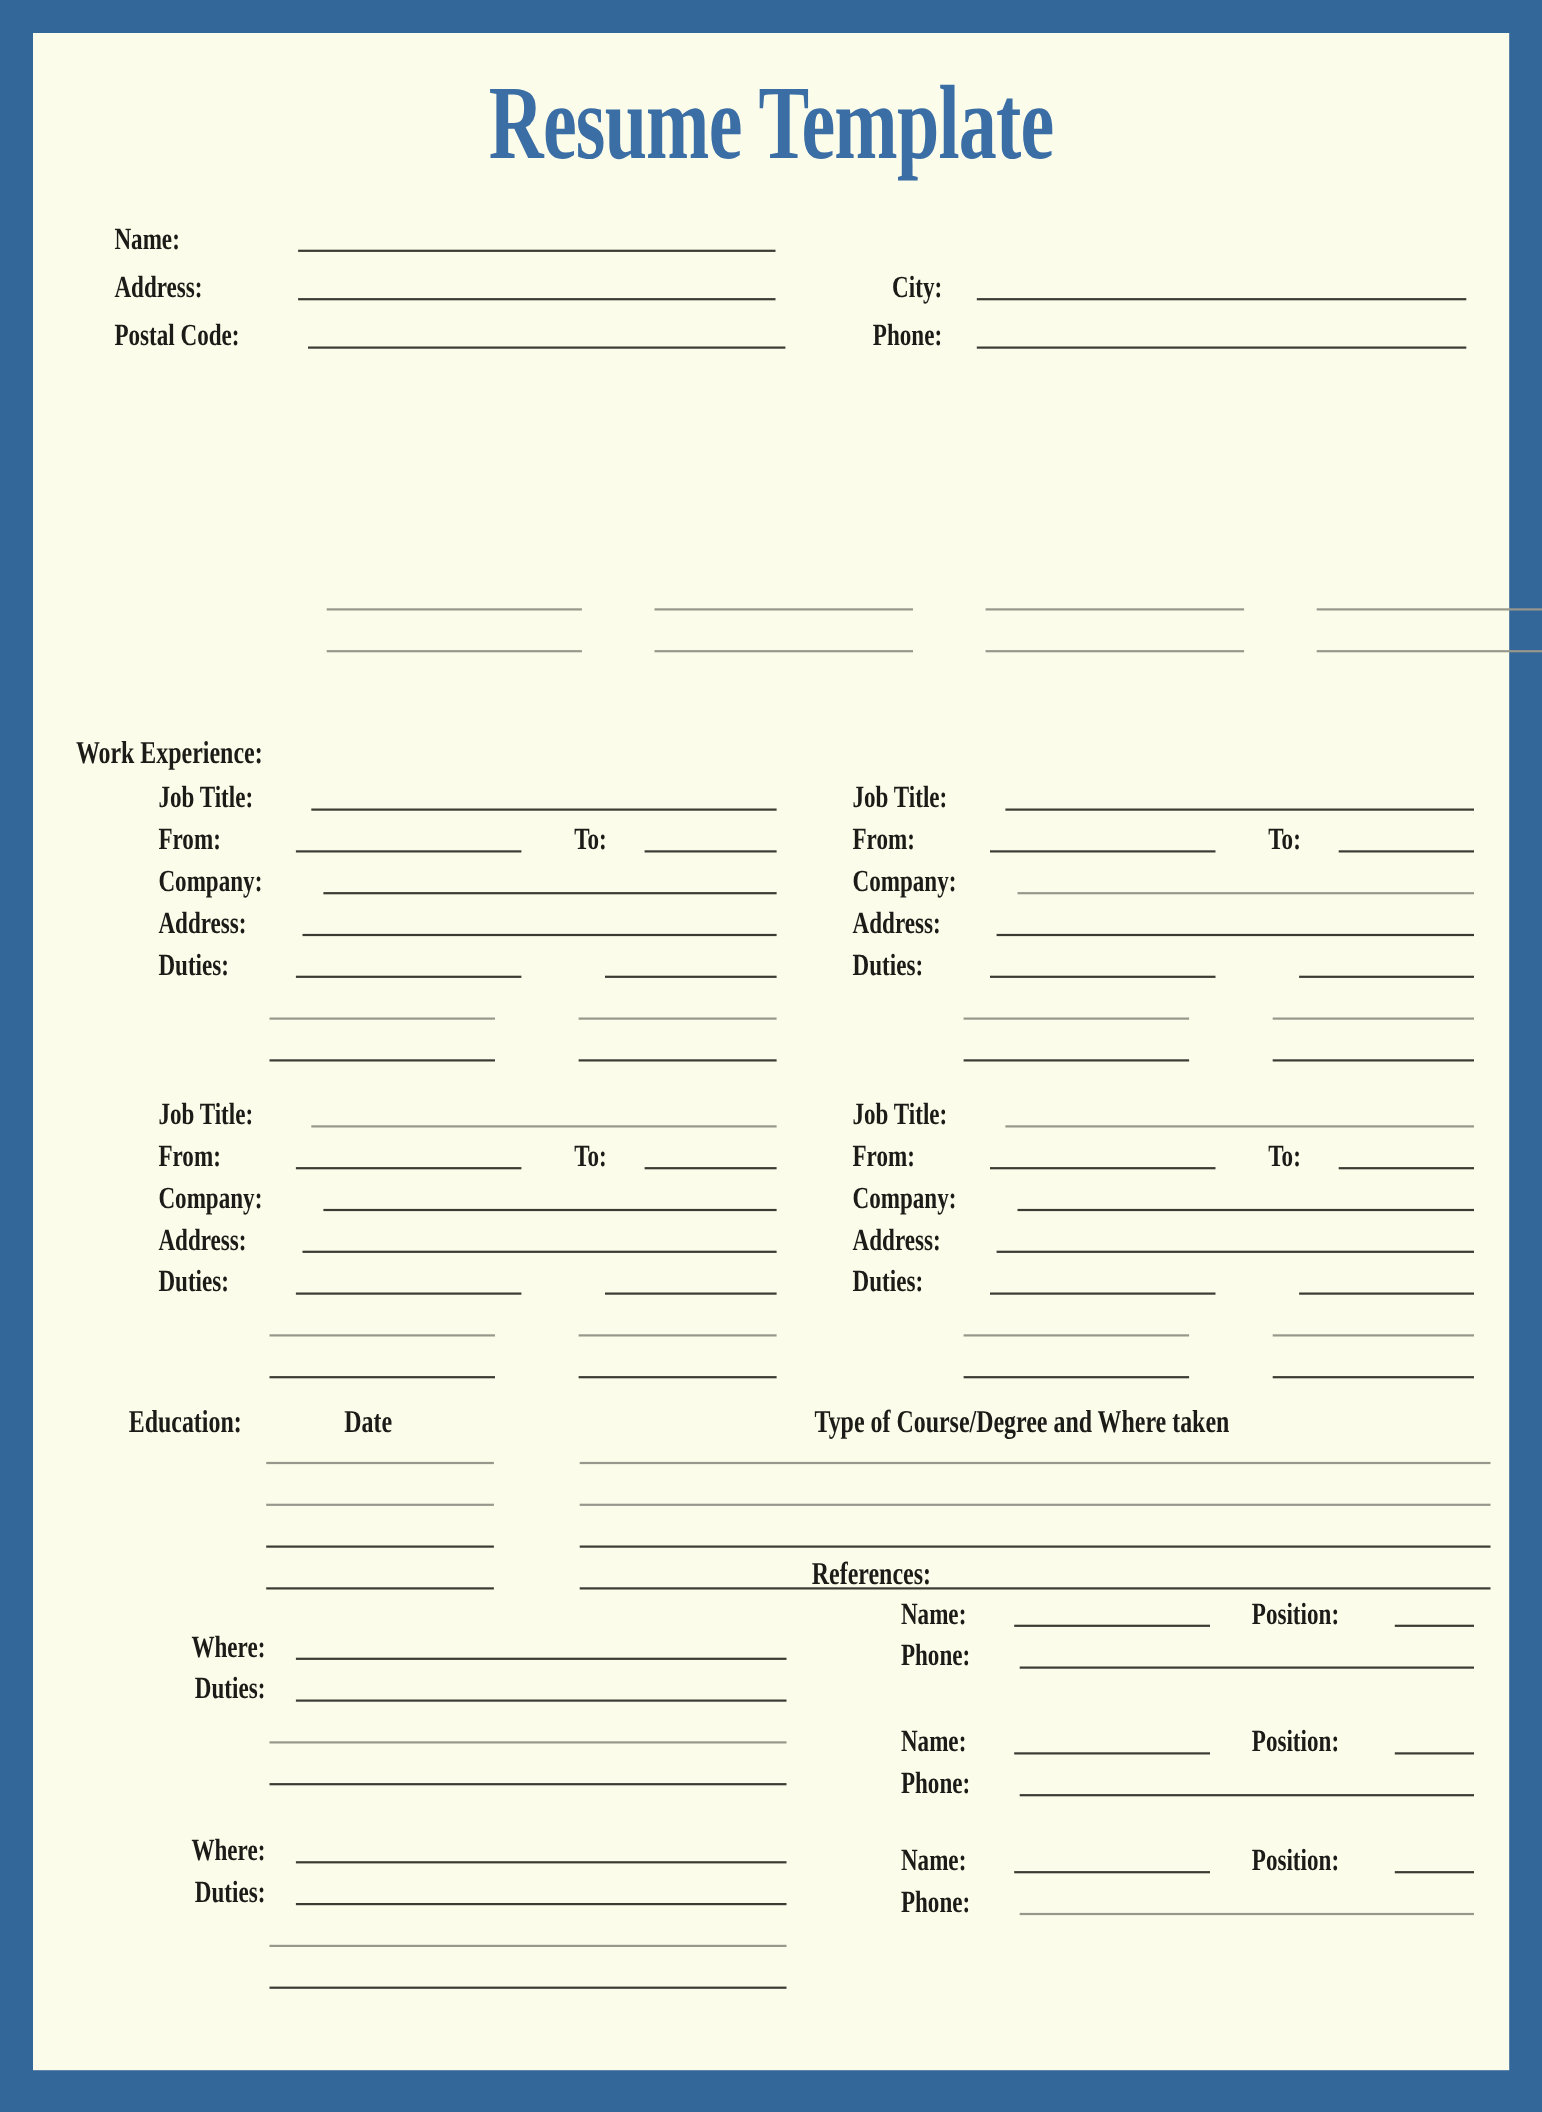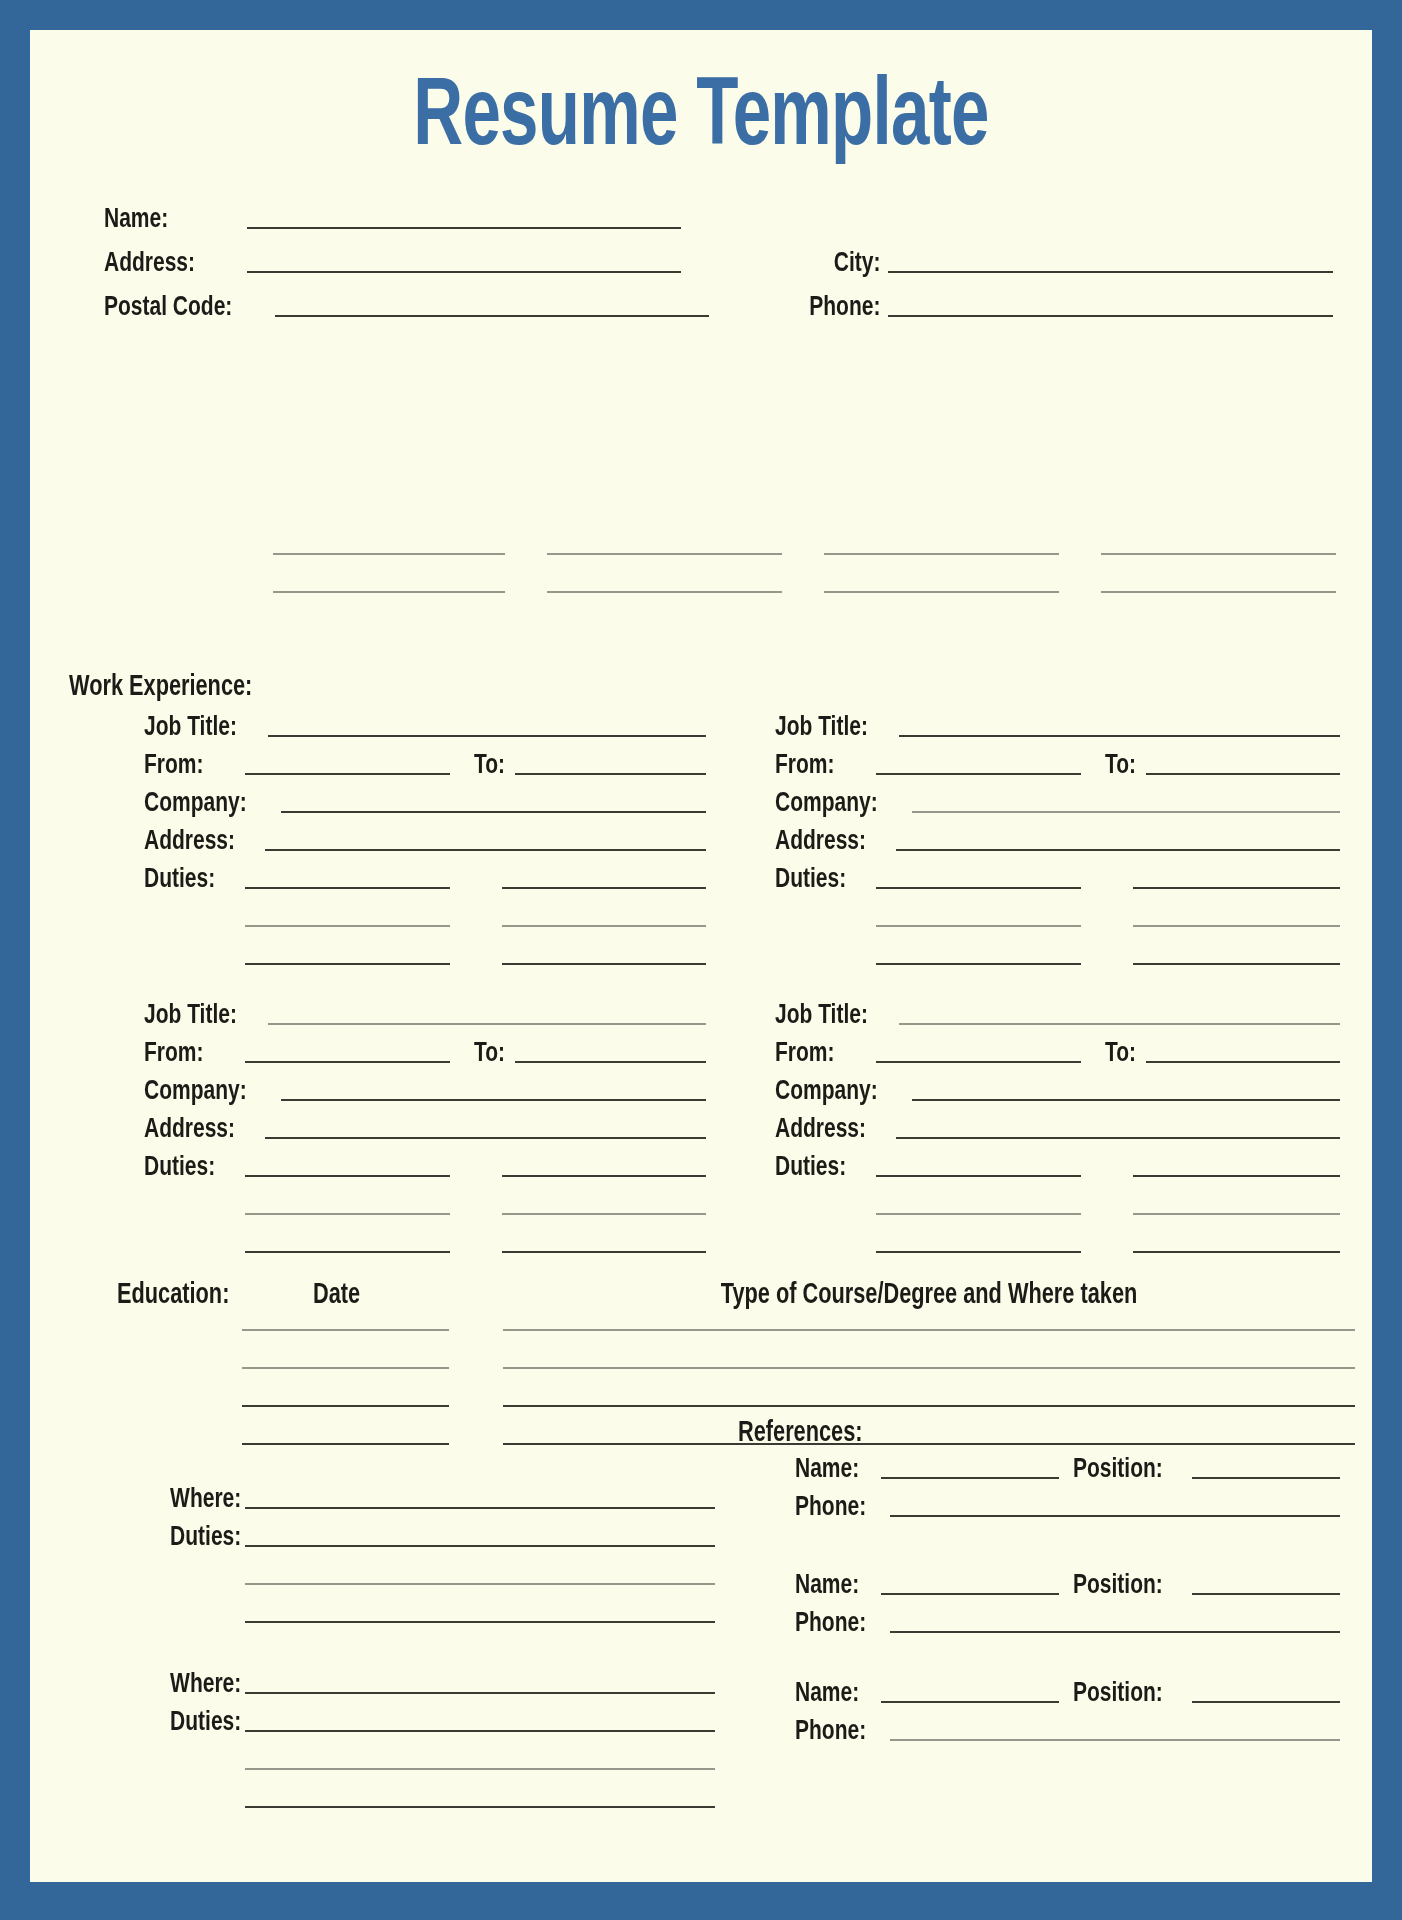--- a/index.html
+++ b/index.html
@@ -1,24 +1,24 @@
 <!DOCTYPE html>
 <html><head>
 <meta charset="utf-8">
 <style>
   html,body { margin:0; padding:0; background:#222; }
   .canvas { position:relative; width:1402px; height:1920px; background:#346799; font-family:"Liberation Sans","DejaVu Sans",sans-serif; overflow:hidden; }
-  .page { position:absolute; left:30px; top:30px; width:1342px; height:1852px; background:#FCFCEA; }
+  .page { position:absolute; left:30px; top:30px; width:1342px; height:1852px; background:#FCFCEA;font-family:Liberation Serif, serif; }
 
   .title { position:absolute; top:26px; left:0; right:0; text-align:center;
            font-size:96px; font-weight:bold; color:#3A6EA5; letter-spacing:-1px;
            transform:scaleX(0.72); transform-origin:center top; white-space:nowrap; }
 
   .sec { position:absolute; }
-  .row { display:flex; align-items:flex-end; height:38px; }
+  .row { display:flex; align-items:flex-end; height:38px;gap:24px; }
   .row44 { height:44px; }
 
   .lbl { font-weight:bold; font-size:28px; color:#1C1B17; white-space:nowrap; line-height:1.1;
          transform:scaleX(0.75); transform-origin:left bottom; padding-bottom:2px; }
   .lbl.r { text-align:right; transform-origin:right bottom; }
   .hdr { font-weight:bold; font-size:29px; color:#1C1B17; white-space:nowrap; line-height:1.1;
          transform:scaleX(0.75); transform-origin:left bottom; }
 
   .ln { border-bottom:2px solid #3B3A33; margin-bottom:7px; height:0; }
   .ln.gy { border-bottom-color:#98978C; }

